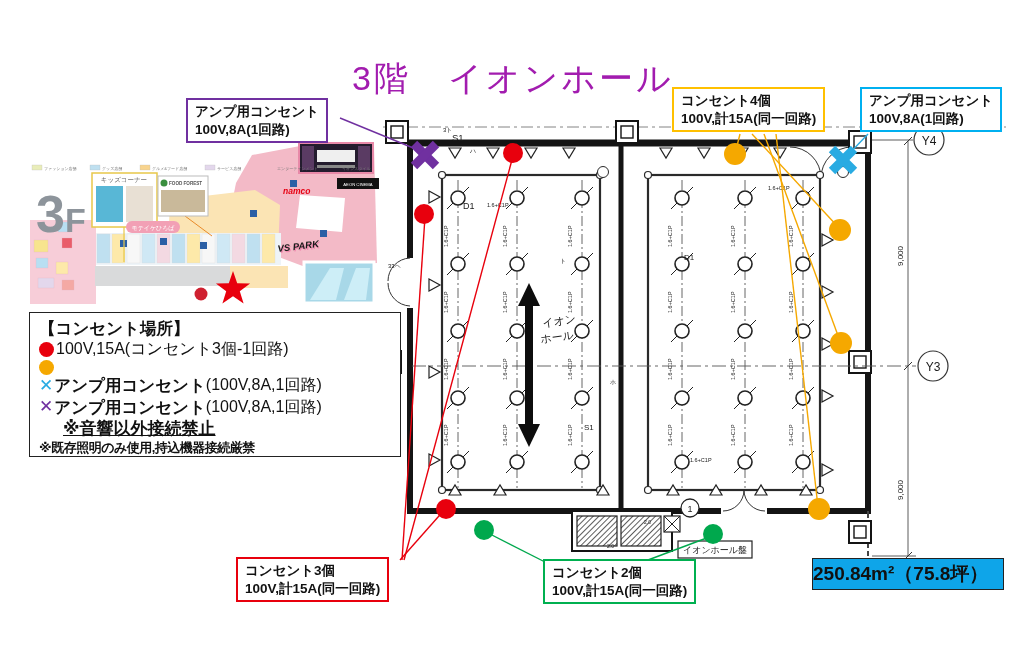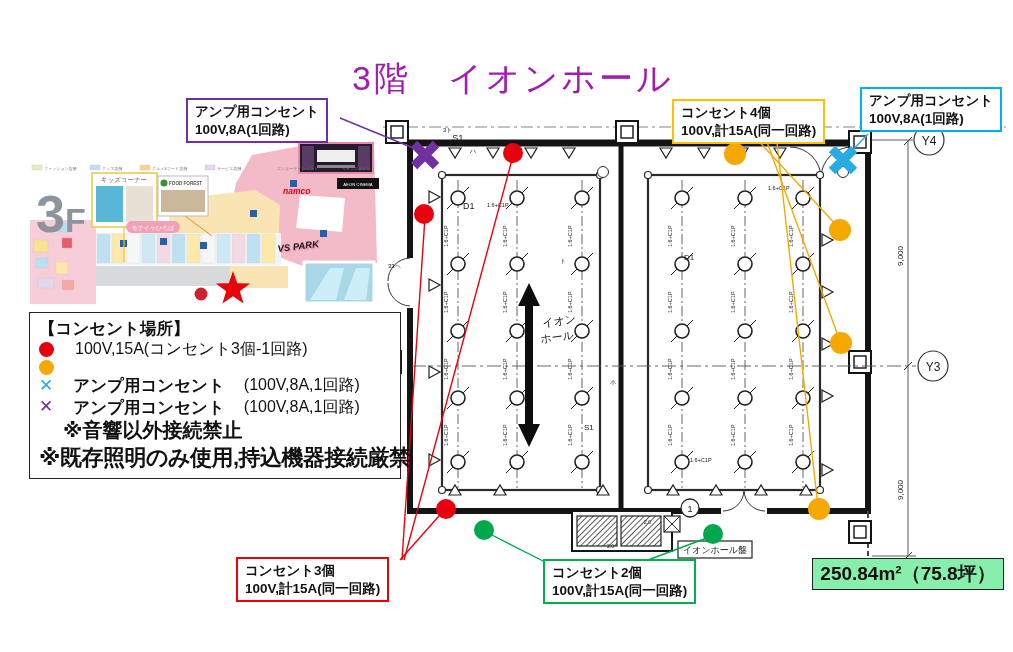--- a/index.html
+++ b/index.html
@@ -12,32 +12,32 @@
     left:352px;top:56px;font-size:34px;letter-spacing:3px;color:#a21caf;
     font-weight:500;white-space:nowrap;
   }
   .callout{
     background:#fff;border:2.5px solid #000;padding:3px 7px;line-height:1.3;
     font-size:13.5px;font-weight:bold;white-space:nowrap;z-index:30;
   }
   .callout .c2{font-weight:bold;}
   #legend-box{
     left:29px;top:312px;width:352px;background:#fff;border:1.6px solid #222;
-    padding:5px 9px 6px 9px;z-index:25;line-height:1.28;white-space:nowrap;
+    padding:5px 9px 0 9px;z-index:25;line-height:1.28;white-space:nowrap;
   }
   .lg-title{font-size:16.5px;font-weight:bold;}
-  .lg-row{font-size:16px;display:flex;align-items:center;gap:19px;}
+  .lg-row{font-size:16px;display:flex;align-items:center;}
   .lg-dot{width:15px;height:15px;border-radius:50%;display:inline-block;margin-right:2px;flex:0 0 auto;}
   .lg-x{font-size:17px;font-weight:bold;margin-right:1px;}
   .lg-bold{font-weight:bold;font-size:16.5px;}
-  .lg-note1{font-size:20px;font-weight:bold;padding-left:24px;}
-  .lg-note2{font-size:22px;font-weight:bold;letter-spacing:-0.5px;}
+  .lg-note1{font-size:17px;font-weight:bold;padding-left:24px;text-decoration:underline;}
+  .lg-note2{font-size:13px;font-weight:bold;letter-spacing:-0.5px;}
   #area-box{
-    left:812px;top:558px;width:190px;height:30px;border:1.6px solid #222;background:#86efac;
-    font-size:19px;font-weight:bold;text-align:center;line-height:30px;z-index:25;white-space:nowrap;
+    left:812px;top:558px;width:190px;height:30px;border:1.6px solid #222;background:#0ea5e9;
+    font-size:19px;font-weight:bold;line-height:30px;z-index:25;white-space:nowrap;
   }
   svg{position:absolute;left:0;top:0;}
 </style>
 </head>
 <body>
 
 <svg id="scene" width="1013" height="652" viewBox="0 0 1013 652">
   <defs>
     <pattern id="hatch" width="4" height="4" patternUnits="userSpaceOnUse" patternTransform="rotate(45)">
       <rect width="4" height="4" fill="#fff"></rect>
@@ -345,21 +345,21 @@
     </g>
   </svg>
 
 <div class="abs" id="page-title">3階　イオンホール</div>
 
 <div class="abs callout" style="left: 186px; top: 98px; border-color: rgb(112, 48, 160);">
   <div>アンプ用コンセント</div>
   <div class="c2">100V,8A(1回路)</div>
 </div>
 
-<div class="abs callout" style="left: 672px; top: 99px; border-color: rgb(255, 192, 0);">
+<div class="abs callout" style="left: 672px; top: 87px; border-color: rgb(255, 192, 0);">
   <div>コンセント4個</div>
   <div class="c2">100V,計15A(同一回路)</div>
 </div>
 
 <div class="abs callout" style="left: 860px; top: 87px; border-color: rgb(0, 176, 240);">
   <div>アンプ用コンセント</div>
   <div class="c2">100V,8A(1回路)</div>
 </div>
 
 <div class="abs callout" style="left: 236px; top: 557px; border-color: rgb(232, 0, 13);">

